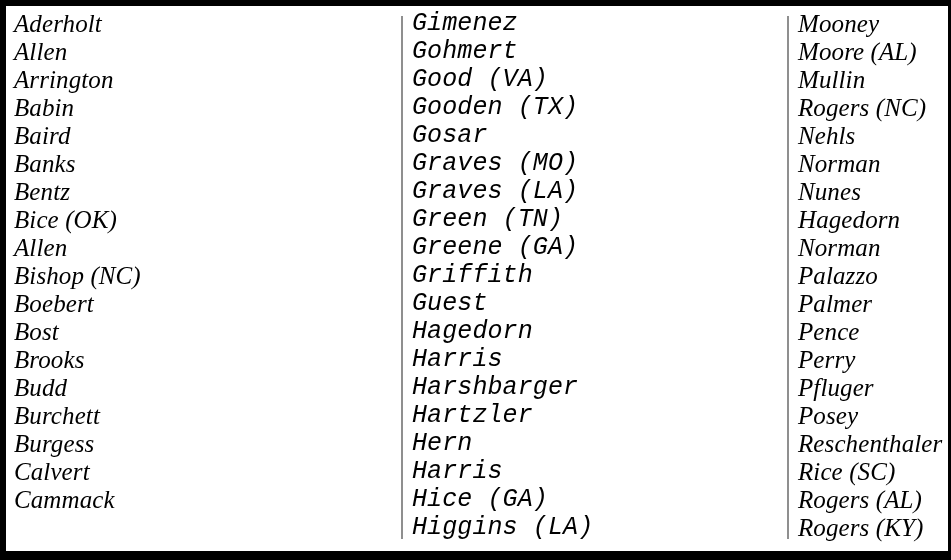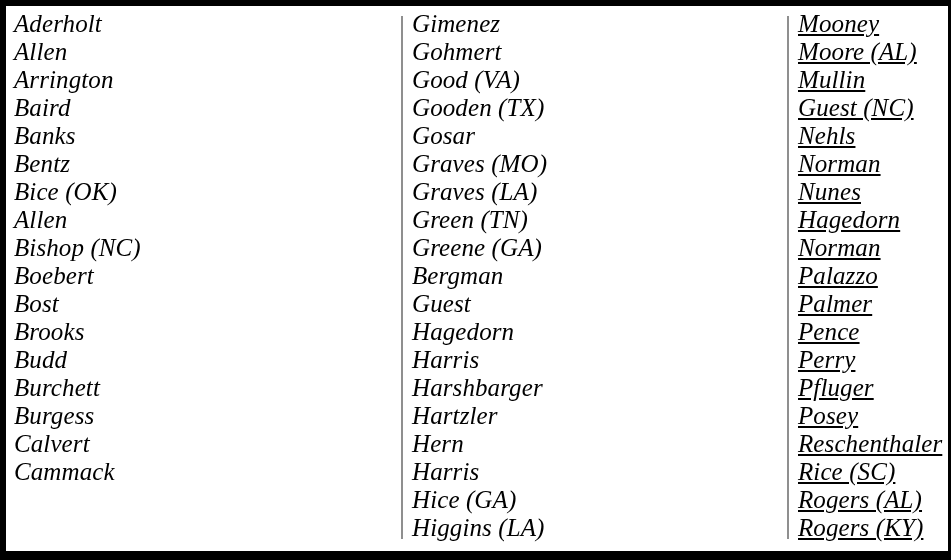--- a/index.html
+++ b/index.html
@@ -39,22 +39,22 @@
 
   .name-column {
     position: relative;
     box-sizing: border-box;
     height: 100%;
     display: flex;
     flex-direction: column;
   }
 
   .name-column.col-1 { width: 393px; padding-left: 8px; }
-  .name-column.col-2 { width: 386px; padding-left: 13px; }
-  .name-column.col-3 { width: 163px; padding-left: 13px; text-decoration: underline; }
+  .name-column.col-2 { width: 386px; padding-left: 13px; font-family: Liberation Mono, monospace; }
+  .name-column.col-3 { width: 163px; padding-left: 13px; }
 
   .column-divider {
     position: absolute;
     top: 6px;
     bottom: 12px;
     width: 2px;
     background: #8f8f8f;
   }
   .name-column.col-2 .column-divider { left: 2px; }
   .name-column.col-3 .column-divider { left: 2px; }
@@ -72,20 +72,21 @@
 </head>
 <body>
 
 <div id="page-frame">
   <div id="columns">
 
     <div class="name-column col-1">
       <div class="name-entry">Aderholt</div>
       <div class="name-entry">Allen</div>
       <div class="name-entry">Arrington</div>
+      <div class="name-entry">Babin</div>
       <div class="name-entry">Baird</div>
       <div class="name-entry">Banks</div>
       <div class="name-entry">Bentz</div>
       <div class="name-entry">Bice (OK)</div>
       <div class="name-entry">Allen</div>
       <div class="name-entry">Bishop (NC)</div>
       <div class="name-entry">Boebert</div>
       <div class="name-entry">Bost</div>
       <div class="name-entry">Brooks</div>
       <div class="name-entry">Budd</div>
@@ -99,38 +100,38 @@
       <div class="column-divider"></div>
       <div class="name-entry">Gimenez</div>
       <div class="name-entry">Gohmert</div>
       <div class="name-entry">Good (VA)</div>
       <div class="name-entry">Gooden (TX)</div>
       <div class="name-entry">Gosar</div>
       <div class="name-entry">Graves (MO)</div>
       <div class="name-entry">Graves (LA)</div>
       <div class="name-entry">Green (TN)</div>
       <div class="name-entry">Greene (GA)</div>
-      <div class="name-entry">Bergman</div>
+      <div class="name-entry">Griffith</div>
       <div class="name-entry">Guest</div>
       <div class="name-entry">Hagedorn</div>
       <div class="name-entry">Harris</div>
       <div class="name-entry">Harshbarger</div>
       <div class="name-entry">Hartzler</div>
       <div class="name-entry">Hern</div>
       <div class="name-entry">Harris</div>
       <div class="name-entry">Hice (GA)</div>
       <div class="name-entry">Higgins (LA)</div>
     </div>
 
     <div class="name-column col-3">
       <div class="column-divider"></div>
       <div class="name-entry">Mooney</div>
       <div class="name-entry">Moore (AL)</div>
       <div class="name-entry">Mullin</div>
-      <div class="name-entry">Guest (NC)</div>
+      <div class="name-entry">Rogers (NC)</div>
       <div class="name-entry">Nehls</div>
       <div class="name-entry">Norman</div>
       <div class="name-entry">Nunes</div>
       <div class="name-entry">Hagedorn</div>
       <div class="name-entry">Norman</div>
       <div class="name-entry">Palazzo</div>
       <div class="name-entry">Palmer</div>
       <div class="name-entry">Pence</div>
       <div class="name-entry">Perry</div>
       <div class="name-entry">Pfluger</div>

